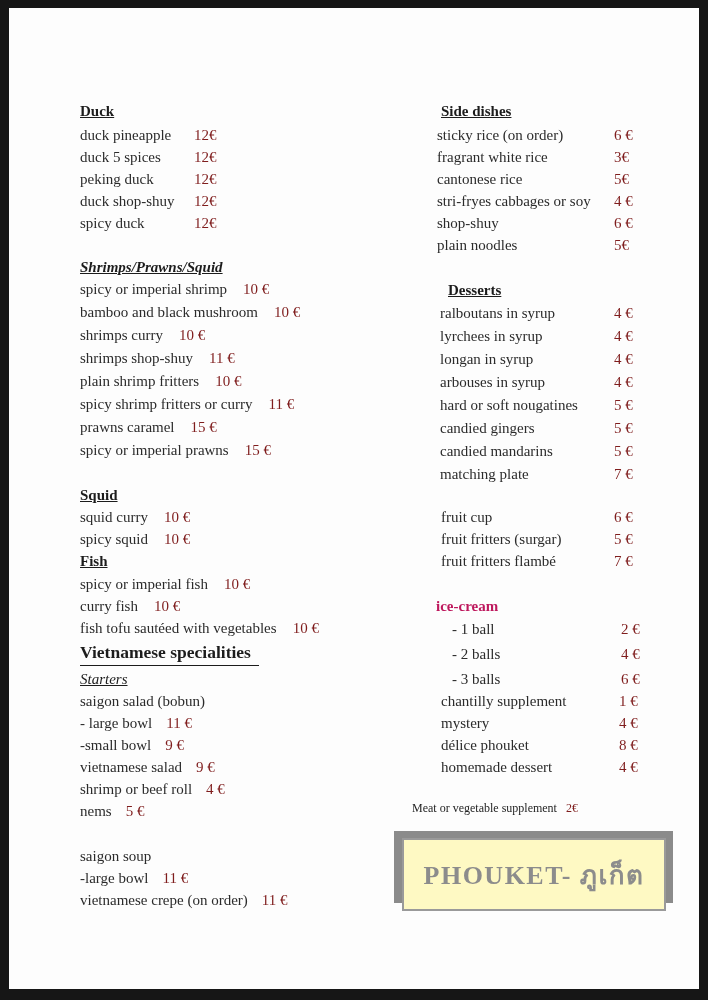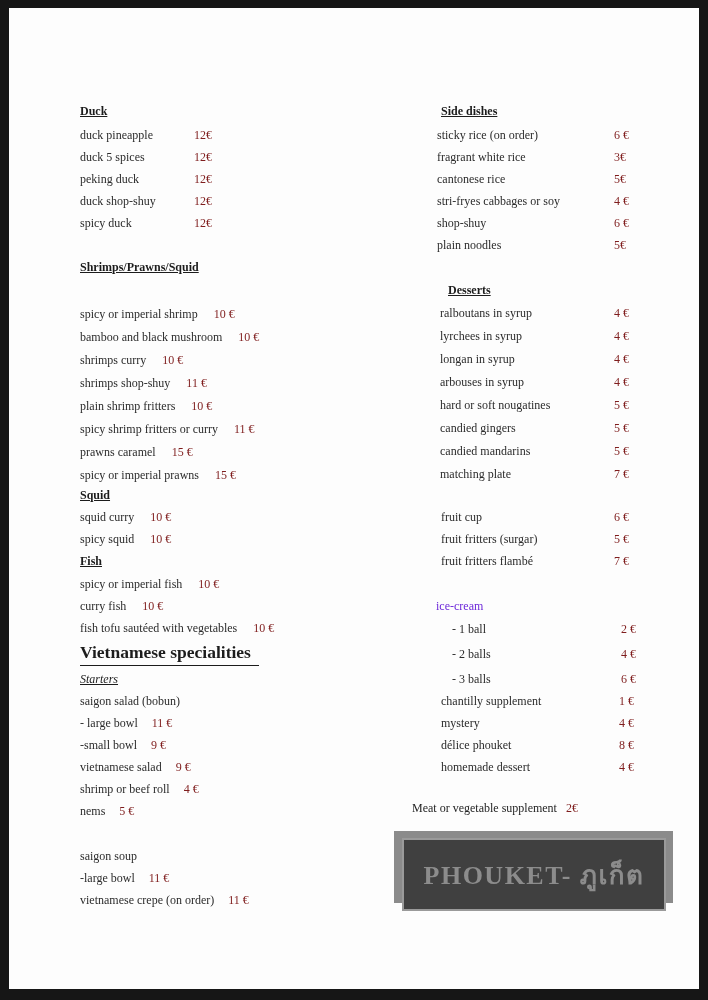--- a/index.html
+++ b/index.html
@@ -1,29 +1,29 @@
 <!DOCTYPE html>
 <html><head>
 <meta charset="utf-8">
 <style>
   html,body{margin:0;padding:0;}
   body{font-family:"Liberation Serif","DejaVu Serif",serif;}
   .scan{position:relative;width:708px;height:1000px;background:#161616;overflow:hidden;}
   .page{position:absolute;left:9px;top:8px;right:9px;bottom:11px;background:#fdfdfd;}
-  .sec{position:absolute;font-size:12px;color:#2b2b2b;white-space:nowrap;}
+  .sec{position:absolute;font-size:15px;color:#2b2b2b;white-space:nowrap;}
   .sec .title{font-weight:700;line-height:22px;color:#1c1c1c;text-decoration:underline;}
   .row{position:relative;line-height:22px;}
   .pr{color:#7f1d1d;}
 
   
   #sec-duck{left:71px;top:92px;}
   #sec-duck .title{margin-bottom:2px;}
   #sec-duck .pr{position:absolute;left:114px;}
   #sec-shrimps{left:71px;top:248px;}
-  #sec-shrimps .title{margin-bottom:25px;}
+  #sec-shrimps .title{font-style:italic;}
   #sec-shrimps .row{line-height:23px;}
   #sec-shrimps .pr{margin-left:16px;}
   #sec-squid{left:71px;top:476px;}
   #sec-squid .pr{margin-left:16px;}
   #sec-fish{left:71px;top:542px;}
   #sec-fish .title{margin-bottom:1px;}
   #sec-fish .pr{margin-left:16px;}
   #viet-title{left:71px;top:631px;font-size:17.5px;font-weight:700;line-height:26px;color:#1c1c1c;
               border-bottom:1.6px solid #1c1c1c;padding-right:8px;}
   #sec-starters{left:71px;top:660px;}
@@ -36,33 +36,33 @@
   #sec-side{left:428px;top:92px;}
   #sec-side .title{margin-bottom:2px;padding-left:4px;}
   #sec-side .pr{position:absolute;left:177px;}
   #sec-desserts{left:428px;top:271px;}
   #sec-desserts .title{margin-bottom:1px;margin-left:11px;}
   #sec-desserts .row{line-height:23px;padding-left:3px;}
   #sec-desserts .pr{position:absolute;left:177px;}
   #sec-fruits{left:432px;top:498px;}
   #sec-fruits .pr{position:absolute;left:173px;}
   #sec-icecream{left:427px;top:587px;}
-  #sec-icecream .title{font-weight:400;text-decoration:none;color:#6d28d9;}
+  #sec-icecream .title{font-weight:700;text-decoration:none;color:#be185d;}
   #sec-icecream .row{line-height:25px;padding-left:16px;}
   #sec-icecream .pr{position:absolute;left:185px;}
   #sec-desserts2{left:430px;top:682px;}
   #sec-desserts2 .row{padding-left:2px;}
   #sec-desserts2 .pr{position:absolute;left:180px;}
 
   #meat-line{left:403px;top:790px;font-size:12px;line-height:20px;color:#242424;}
   #meat-line .pr{margin-left:9px;}
 
   
   #phouket-shadow{position:absolute;left:385px;top:823px;width:279px;height:72px;background:#8b8b8b;}
-  #phouket-box{position:absolute;left:393px;top:830px;width:260px;height:69px;background:#404040;
+  #phouket-box{position:absolute;left:393px;top:830px;width:260px;height:69px;background:#fef9c3;
                border:2px solid #9a9a9a;display:flex;align-items:center;justify-content:center;
                font-size:26px;font-weight:700;color:#8c8c8c;letter-spacing:1.5px;text-align:center;}
 </style>
 </head>
 <body>
 
 <div class="scan">
   <div class="page">
 
     <div class="sec" id="sec-duck">

